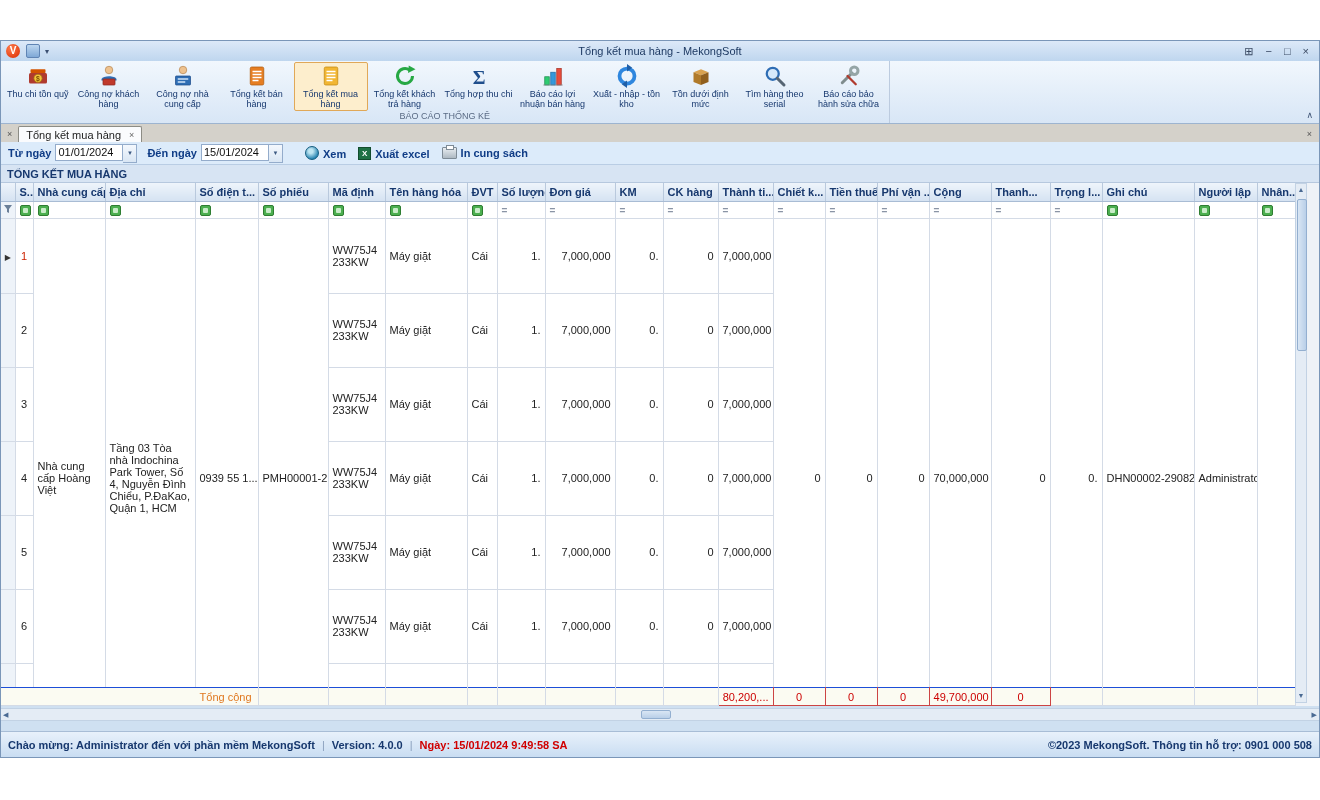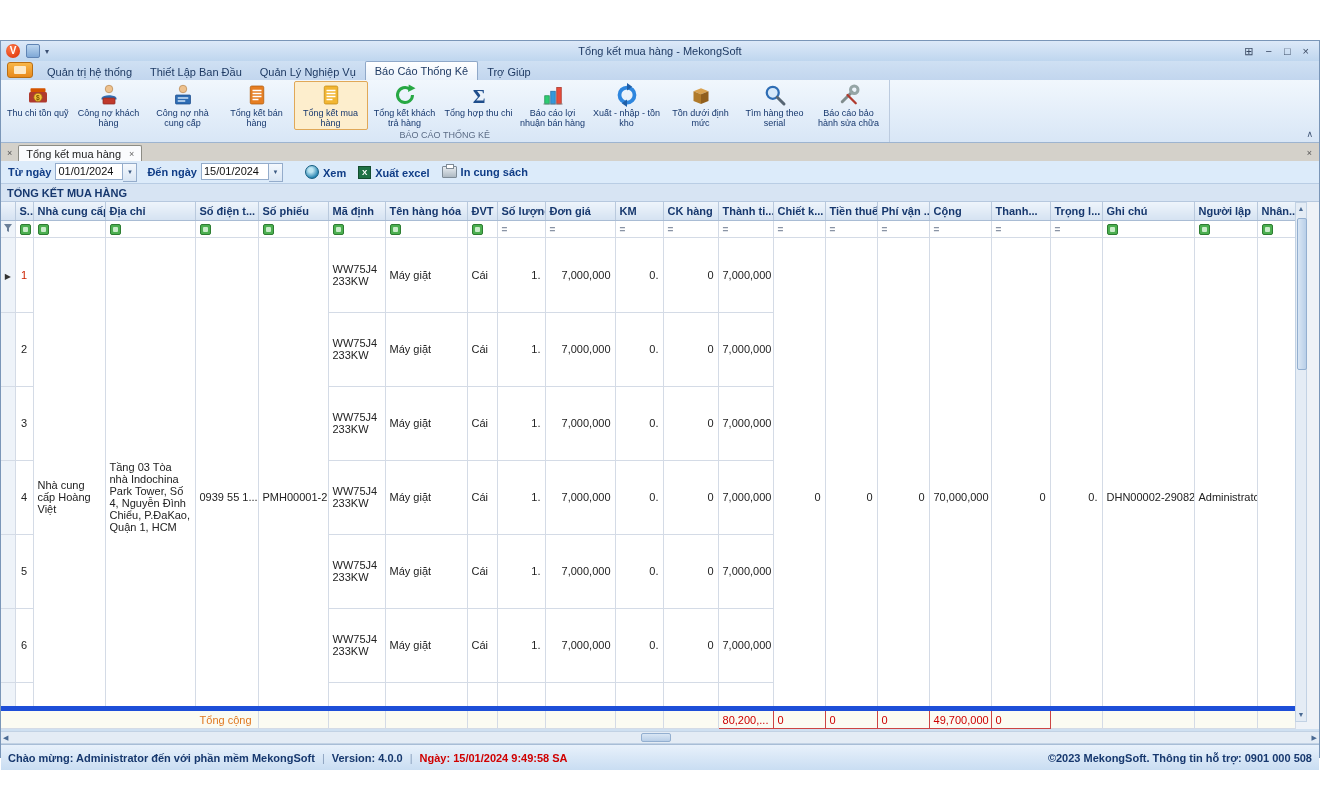--- a/index.html
+++ b/index.html
@@ -66,23 +66,23 @@
   .gbody-clip{height:468px;overflow:hidden;background:#fff;}
   .gbody tr{height:74px;}
   .gbody td{vertical-align:middle;background:#fff;}
   .c-ind{background:#eef3f9 !important;text-align:center;padding:1px 1px;}
   .num{text-align:right;}
   .wrap{white-space:normal;line-height:12px;}
   .item-code{vertical-align:top;white-space:normal;word-break:break-all;line-height:12px;}
   .stt{text-align:center;}
   .stt-current{color:#cc2200;}
   .row-arrow{font-size:8px;color:#333;}
-  .gfoot td{background:#fbfbf2;height:15px;border-top:5px solid #1d4ed8;}
+  .gfoot td{background:#fbfbf2;height:15px;border-top:1px solid #1d4ed8;}
   .f-label{color:#e07820;text-align:right;padding-right:6px;}
-  .fnum{color:#cc0000;text-align:left;margin-top:11px;}
+  .fnum{color:#cc0000;text-align:center;margin-top:11px;}
   .fbox{border:1px solid #cc4444;}
   .f-green{display:inline-block;width:9px;height:9px;background:#4caf50;border:1px solid #2e7d32;border-radius:2px;position:relative;vertical-align:middle;}
   .f-green::after{content:"";position:absolute;inset:2px;background:#c9ecc9;border-radius:1px;}
   .f-eq{color:#8a94a5;font-size:10px;font-weight:bold;line-height:9px;}
 
   
   .vscroll{width:12px;height:520px;background:#e4ecf5;border:1px solid #c2d2e4;position:relative;display:flex;flex-direction:column;align-items:center;justify-content:space-between;box-sizing:border-box;}
   .vscroll .arr{font-size:7px;color:#4a6a93;line-height:12px;}
   .vthumb{position:absolute;top:15px;left:1px;width:8px;height:150px;background:linear-gradient(90deg,#d9e6f4,#b9cfe8);border:1px solid #93afd0;border-radius:2px;}
   .hscroll{height:11px;flex:0 0 auto;margin-top:2px;background:#e4ecf5;border-top:1px solid #c2d2e4;border-bottom:1px solid #c2d2e4;position:relative;display:flex;align-items:center;justify-content:space-between;padding:0 2px;}
@@ -107,28 +107,20 @@
     <div class="qa-caret">▾</div>
     <div class="title-text">Tổng kết mua hàng - MekongSoft</div>
     <div class="win-btns">
       <span>⊞</span>
       <span>−</span>
       <span>□</span>
       <span>×</span>
     </div>
   </div>
 
-  <div class="ribbon-tabs">
-    <div class="app-menu"></div>
-    <div class="rtab">Quản trị hệ thống</div>
-    <div class="rtab">Thiết Lập Ban Đầu</div>
-    <div class="rtab">Quản Lý Nghiệp Vụ</div>
-    <div class="rtab active">Báo Cáo Thống Kê</div>
-    <div class="rtab">Trợ Giúp</div>
-  </div>
 
   <div class="ribbon-body">
     <div class="ribbon-group">
       <div class="ribbon-buttons">
         <div class="rbtn">
           <span class="ricon">
                 <svg viewBox="0 0 32 32">
                   <rect x="4" y="12" width="24" height="14" rx="2" fill="#b03a2e"></rect>
                   <rect x="6" y="7" width="20" height="5" rx="1" fill="#d35400"></rect>
                   <circle cx="16" cy="19" r="5.5" fill="#f5c33b" stroke="#9c6f0e"></circle>

